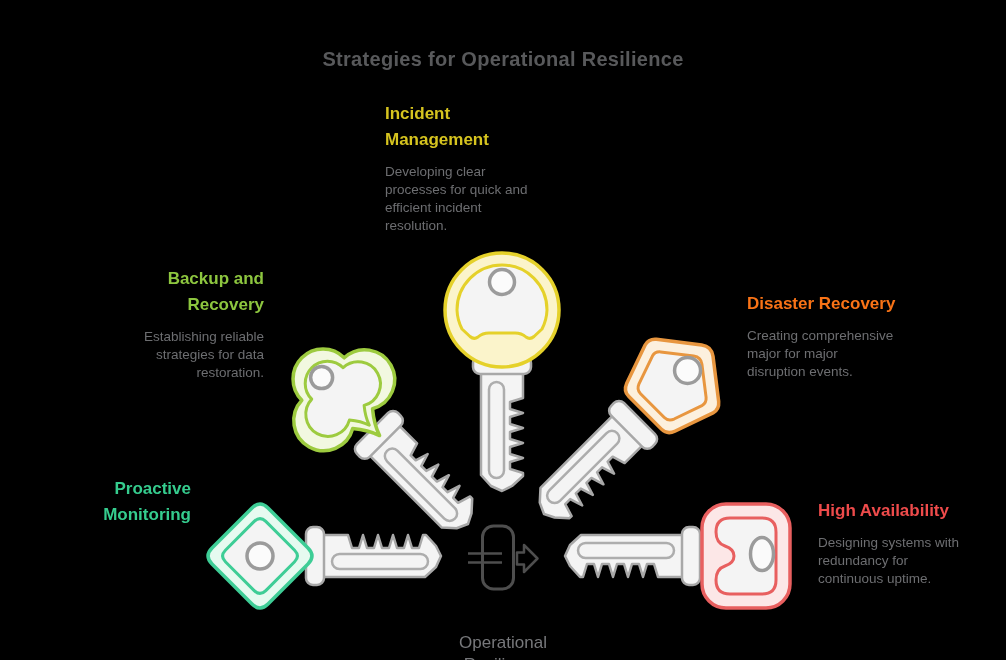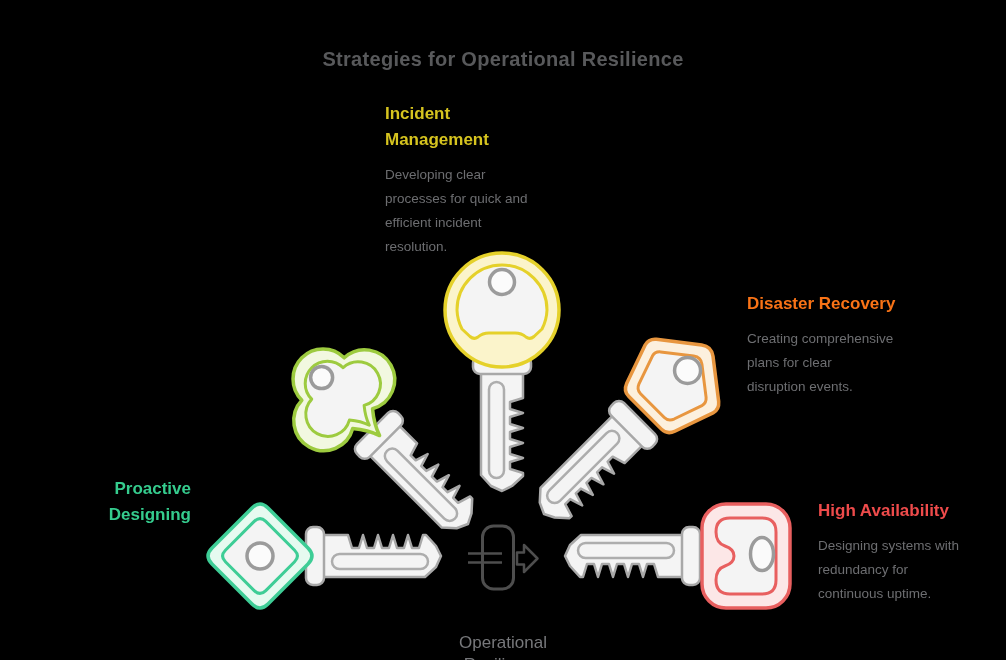--- a/index.html
+++ b/index.html
@@ -2,21 +2,21 @@
 <html><head>
 <meta charset="utf-8">
 <style>
   html,body{margin:0;padding:0;background:#000;}
   .stage{position:relative;width:1006px;height:660px;background:#000;overflow:hidden;
          font-family:"Liberation Sans",sans-serif;}
   .title{position:absolute;left:0;top:48px;width:1006px;margin:0;text-align:center;
          font-size:20px;font-weight:700;letter-spacing:.3px;color:#58595B;}
   .label-block{position:absolute;}
   .heading{margin:0;font-size:17px;font-weight:700;line-height:26px;white-space:pre-line;}
-  .desc{margin:10px 0 0 0;font-size:13.5px;line-height:24px;color:#6D6E71;white-space:pre-line;}
+  .desc{margin:10px 0 0 0;font-size:13.5px;line-height:18px;color:#6D6E71;white-space:pre-line;}
   .incident{left:385px;top:101px;width:240px;}
   .backup{left:24px;top:266px;width:240px;text-align:right;}
   .disaster{left:747px;top:291px;width:240px;text-align:left;}
   .proactive{left:0px;top:476px;width:191px;text-align:right;}
   .high{left:818px;top:498px;width:200px;text-align:left;}
   .center-label{position:absolute;left:385px;top:632px;width:236px;text-align:center;
                 font-size:17px;line-height:22px;color:#77787B;white-space:pre-line;}
   svg.keys{position:absolute;left:0;top:0;}
 </style>
 </head>
@@ -114,31 +114,38 @@
 
   <section class="label-block incident">
     <h2 class="heading" style="color: rgb(214, 196, 31);">Incident
 Management</h2>
     <p class="desc">Developing clear
 processes for quick and
 efficient incident
 resolution.</p>
   </section>
 
+  <section class="label-block backup">
+    <h2 class="heading" style="color: rgb(141, 198, 63);">Backup and
+Recovery</h2>
+    <p class="desc">Establishing reliable
+strategies for data
+restoration.</p>
+  </section>
 
   <section class="label-block disaster">
     <h2 class="heading" style="color: #f97316;">Disaster Recovery</h2>
     <p class="desc">Creating comprehensive
-plans for clear
+major for major
 disruption events.</p>
   </section>
 
   <section class="label-block proactive">
     <h2 class="heading" style="color: rgb(53, 204, 142);">Proactive
-Designing</h2>
+Monitoring</h2>
   </section>
 
   <section class="label-block high">
     <h2 class="heading" style="color: rgb(238, 75, 75);">High Availability</h2>
     <p class="desc">Designing systems with
 redundancy for
 continuous uptime.</p>
   </section>
 
   <div class="center-label">Operational

